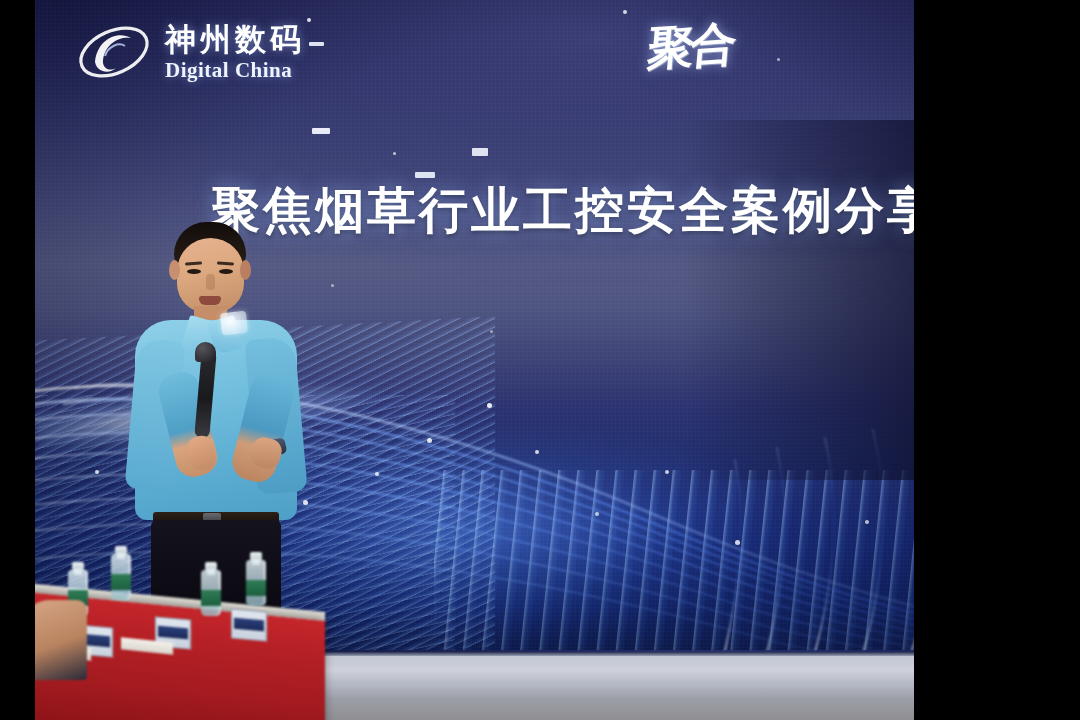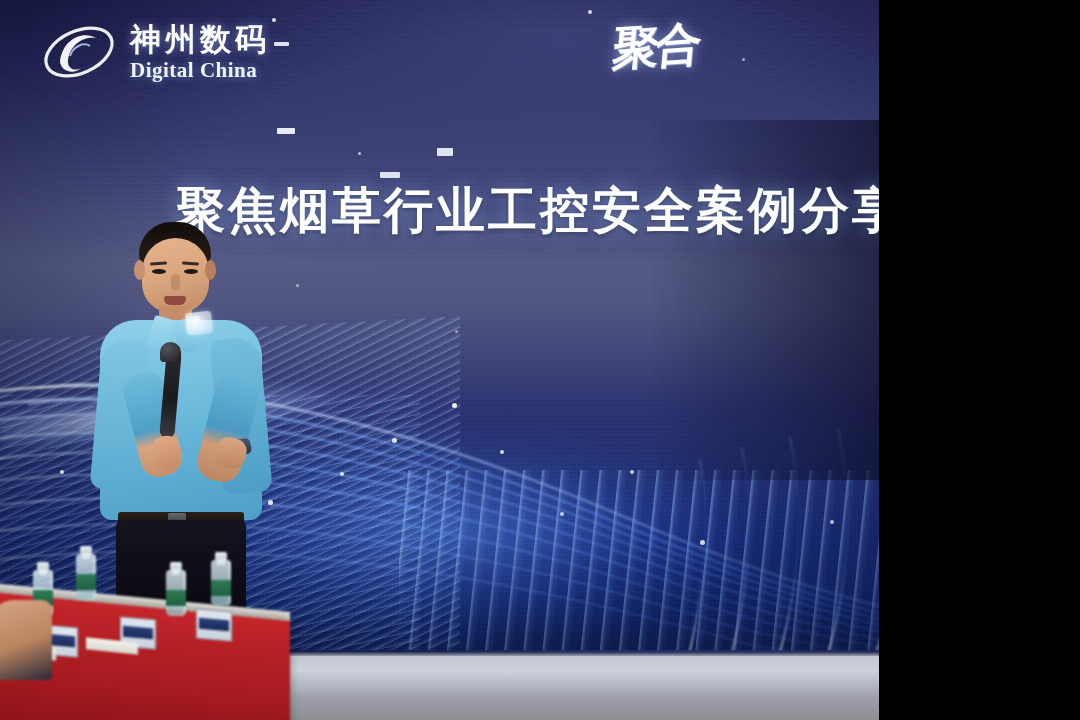--- a/index.html
+++ b/index.html
@@ -3,20 +3,21 @@
 <meta charset="utf-8">
 <style>
   html,body{margin:0;padding:0;background:#000;}
   body{font-family:"Liberation Sans","DejaVu Sans",sans-serif;}
 
   #stage{
     position:relative;
     width:879px;height:720px;
     overflow:hidden;
     background:#1b1d4a;
+    margin-left:35px;
   }
 
   
   .screen{
     position:absolute;left:0;top:0;width:1080px;height:660px;
     background:
       radial-gradient(ellipse 70% 55% at 52% 6%, rgba(62,66,122,.85) 0%, rgba(40,43,95,0) 70%),
       linear-gradient(180deg,
         #1d1f52 0%,
         #26295e 9%,

